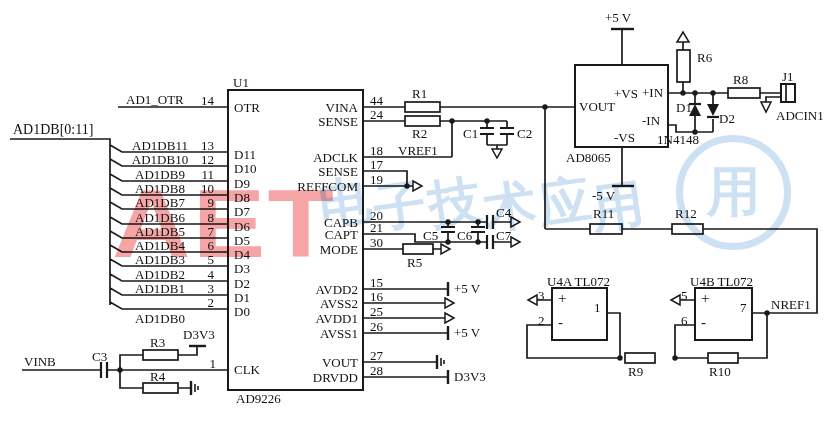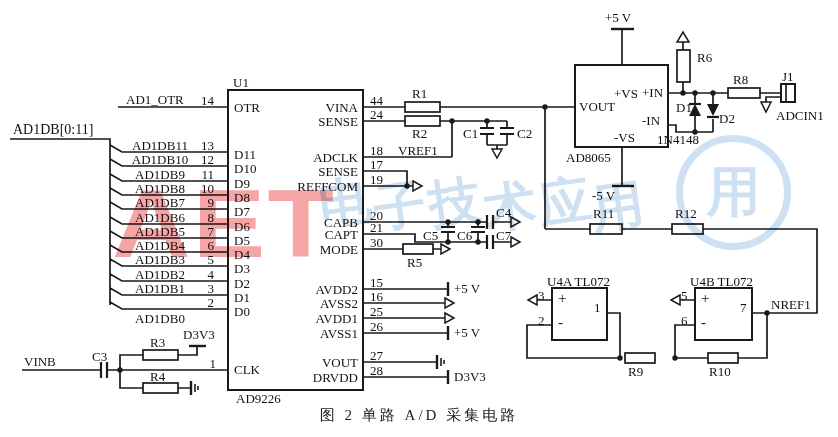--- a/index.html
+++ b/index.html
@@ -291,14 +291,13 @@
   <div class="wm wm-cn" style="left:319px;top:168px">电</div>
   <div class="wm wm-cn" style="left:374px;top:172px">子</div>
   <div class="wm wm-cn" style="left:429px;top:168px">技</div>
   <div class="wm wm-cn" style="left:484px;top:172px">术</div>
   <div class="wm wm-cn" style="left:539px;top:168px">应</div>
   <div class="wm wm-cn" style="left:592px;top:172px">用</div>
   <div class="wm wm-circle">
     <span>用</span>
   </div>
 
-  <div class="caption">图 2  单路 A/D 采集电路</div>
 </div>
 
 </body></html>

